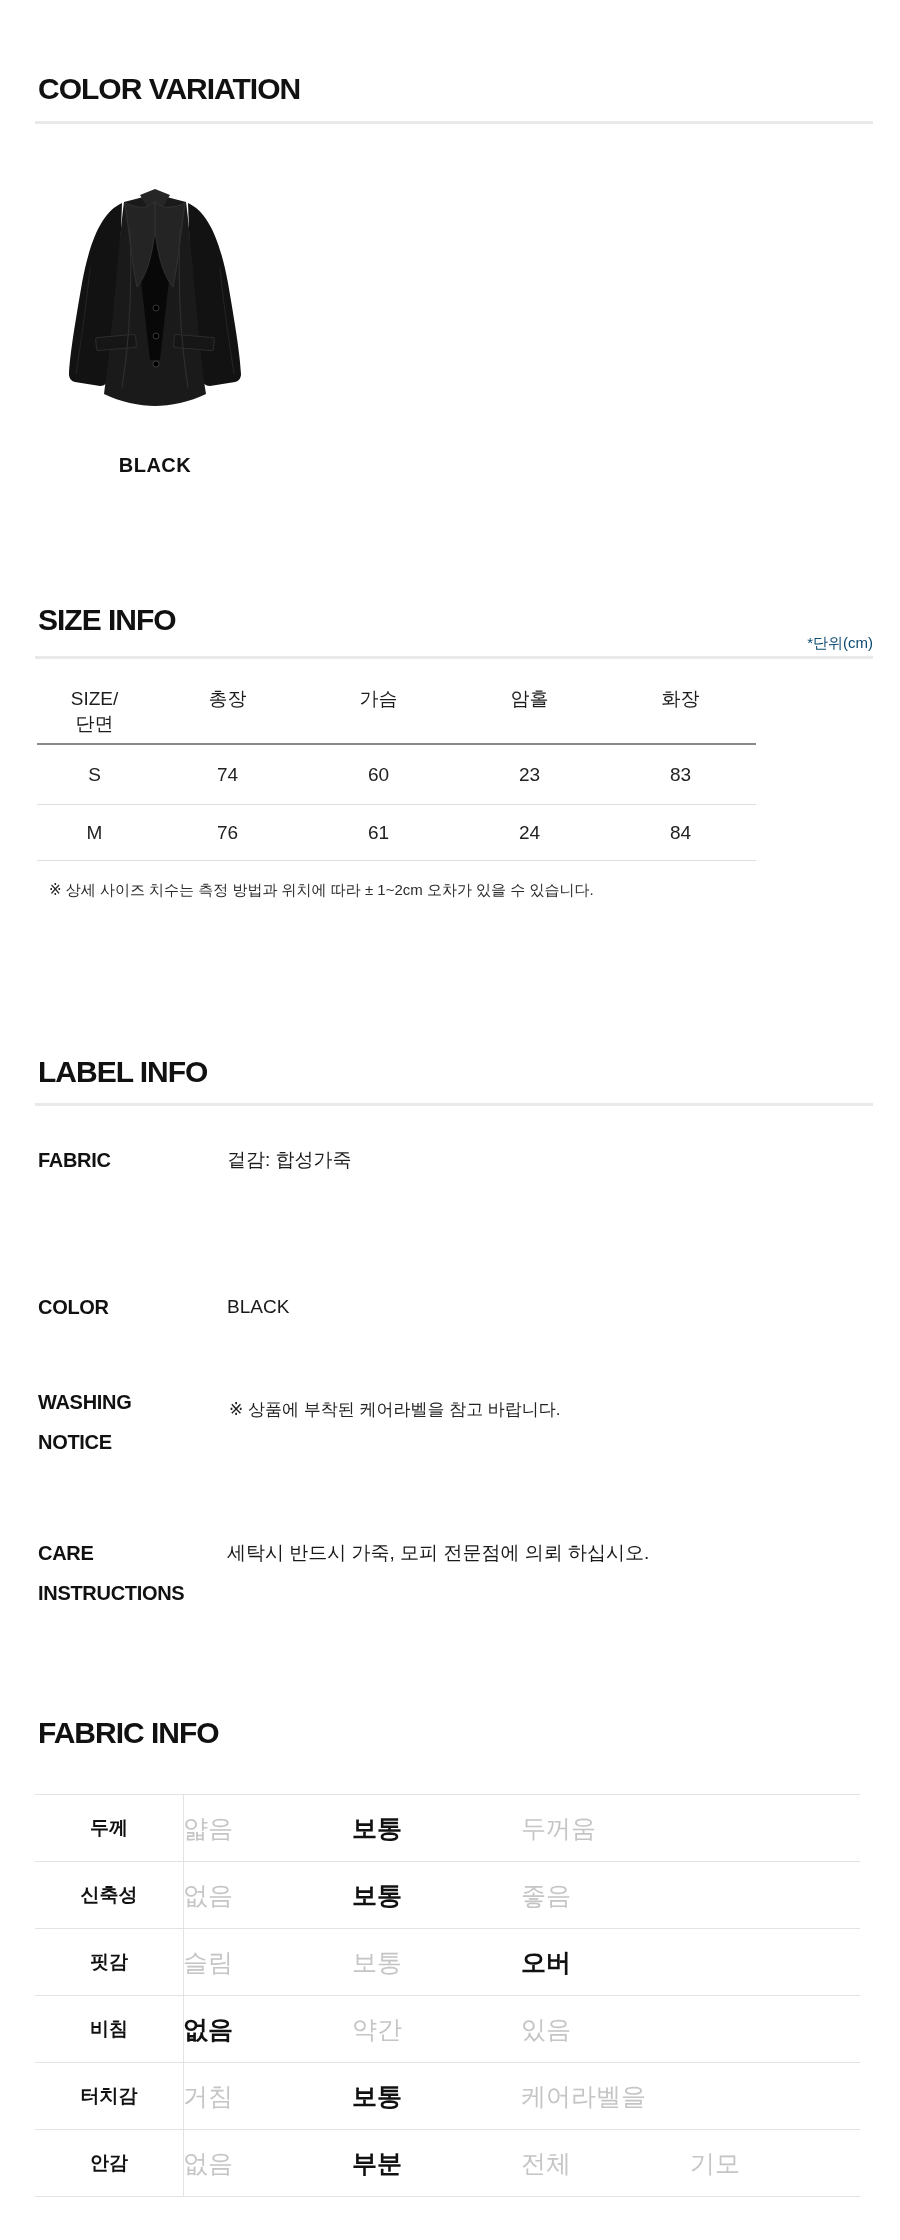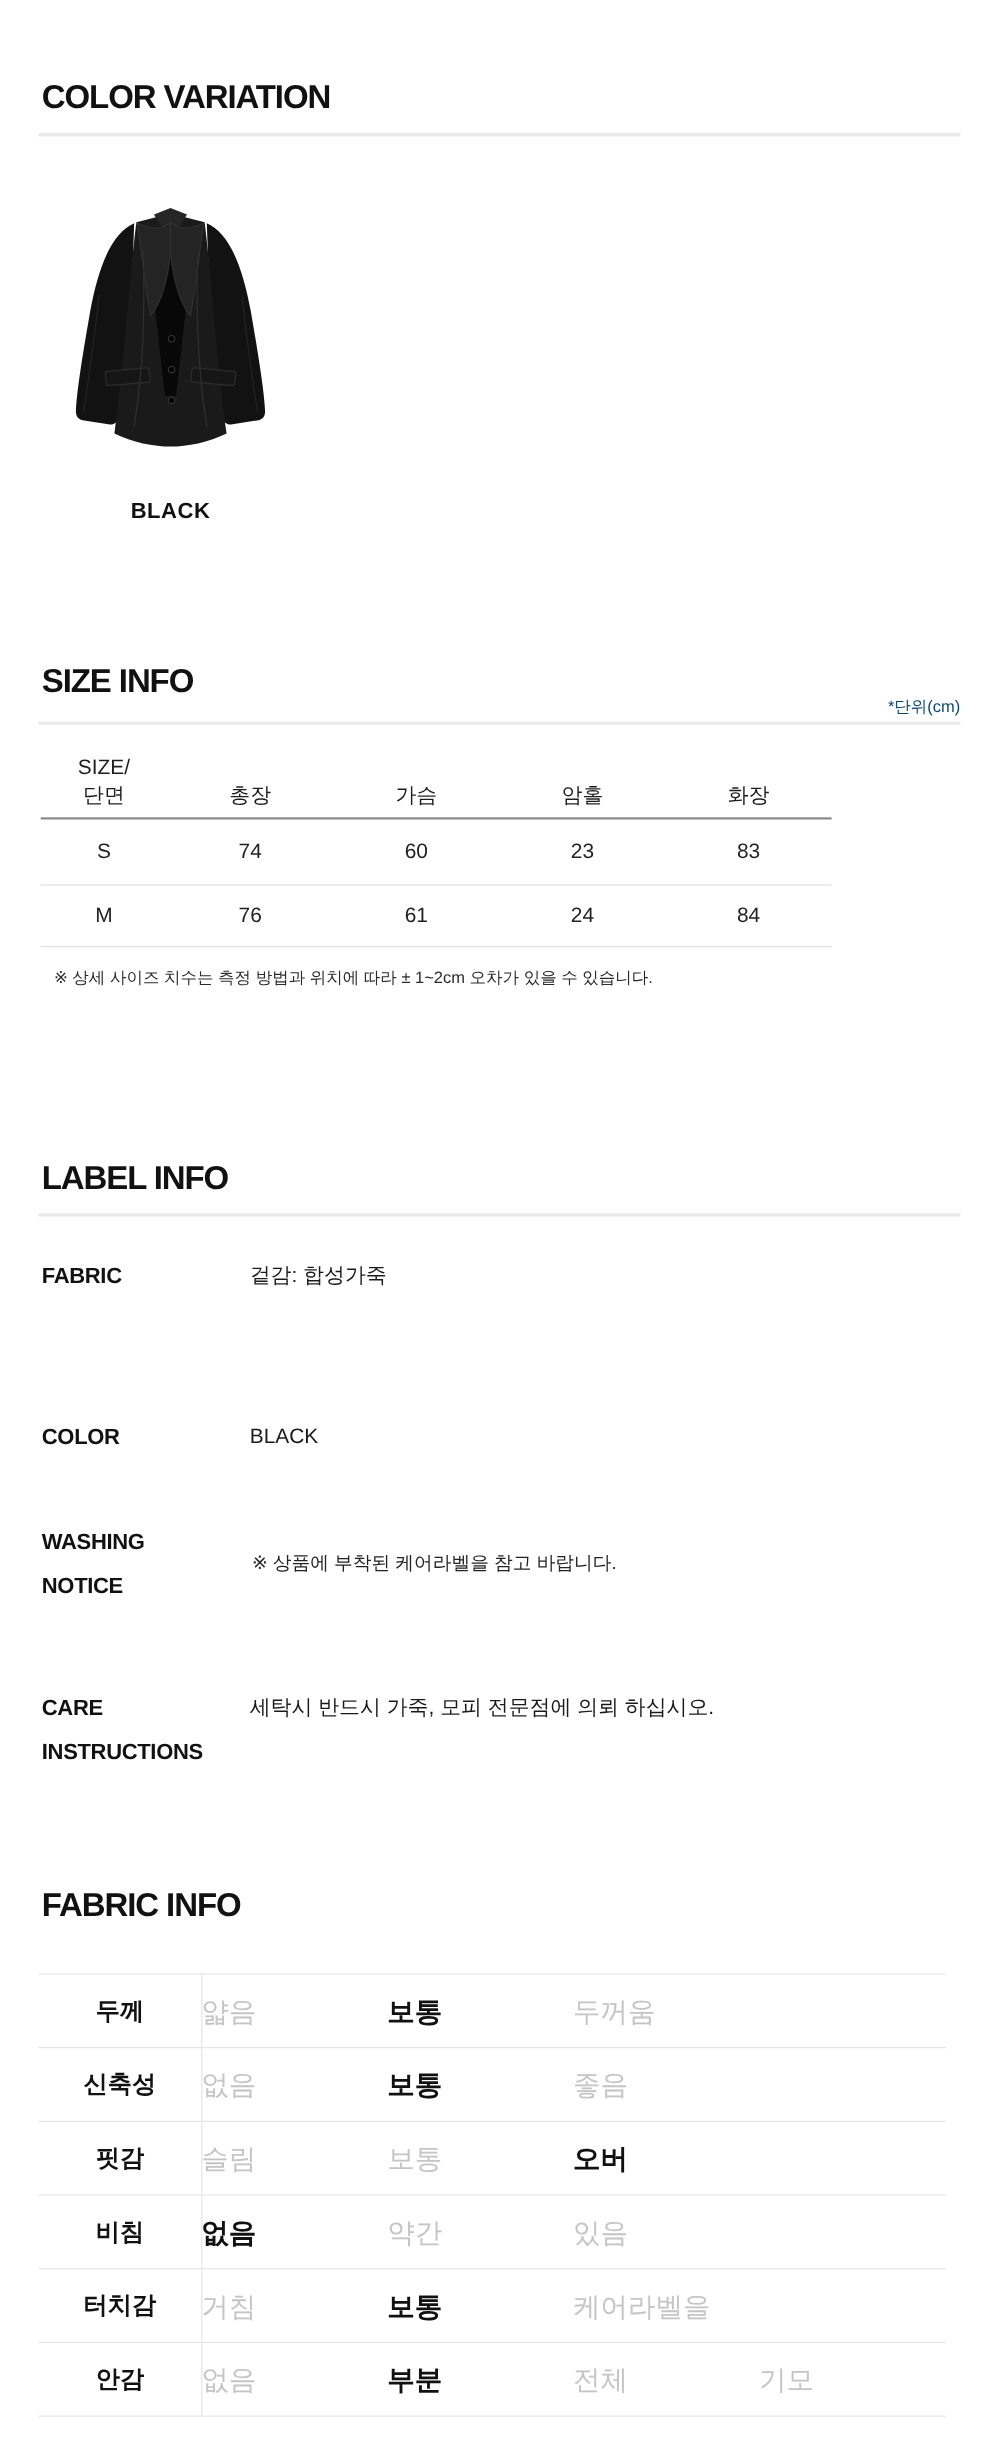--- a/index.html
+++ b/index.html
@@ -24,45 +24,45 @@
   
   #jacket-wrap{position:absolute;left:60px;top:188px;width:190px;height:220px}
   #swatch-label{
     position:absolute;left:60px;top:452px;width:190px;text-align:center;
     font-size:20px;font-weight:600;letter-spacing:.5px;line-height:26px;color:#111;
   }
 
   
   #unit-note{position:absolute;right:27px;top:633px;font-size:15px;color:#0c4a6e;line-height:20px}
   #size-table{position:absolute;left:37px;top:686px;width:719px}
-  .size-header{display:flex;align-items:flex-end;height:57px;border-bottom:2px solid #8a8a8a}
+  .size-header{display:flex;align-items:flex-start;height:57px;border-bottom:2px solid #8a8a8a}
   .sh-col{text-align:center;font-size:19px;color:#1d1d1d;padding-bottom:7px;line-height:25px}
   .c0{width:115px}
   .c{width:151px}
   .size-row{display:flex;align-items:center;height:59px;border-bottom:1px solid #dedede}
   .size-row:last-child{height:55px}
   .sz-cell{text-align:center;font-size:19px;color:#222}
   #size-footnote{position:absolute;left:49px;top:880px;font-size:15px;color:#2b2b2b;line-height:19px}
 
   
   .label-row{position:absolute;left:38px;width:830px}
   .lr0{top:1140px}
   .lr1{top:1287px}
   .lr2{top:1382px}
   .lr3{top:1533px}
   .lbl{position:absolute;left:0;top:0;width:185px}
   .lbl-line{font-size:20px;font-weight:bold;letter-spacing:-.3px;line-height:40px;color:#111;white-space:nowrap}
   .val{position:absolute;left:189px;top:0;width:640px}
   .val-line{font-size:19px;line-height:40px;color:#1a1a1a;white-space:nowrap}
-  .subnote{font-size:17px;line-height:22px;margin-top:28px;margin-left:2px;color:#222;white-space:nowrap}
+  .subnote{font-size:17px;line-height:22px;margin-top:17px;margin-left:2px;color:#222;white-space:nowrap}
 
   
   #fabric-table{position:absolute;left:35px;top:1794px;width:825px;border-top:1px solid #e3e3e3}
   .fab-row{display:flex;align-items:center;height:66px;border-bottom:1px solid #e3e3e3}
-  .fab-label{width:148px;text-align:center;font-size:22px;font-weight:bold;color:#111}
+  .fab-label{width:148px;text-align:center;font-size:19px;font-weight:bold;color:#111}
   .fab-opt{width:169px;text-align:left;font-size:25px;color:#c5c5c5}
   .fab-opt.active{color:#111;font-weight:bold}
   .fab-vline{position:absolute;left:148px;top:0;height:100%;width:1px;background:#e3e3e3}
 </style>
 </head>
 <body>
 
 <div class="sec-title" id="title-cv">COLOR VARIATION</div>
 <div class="divider" id="div1"></div>
 

